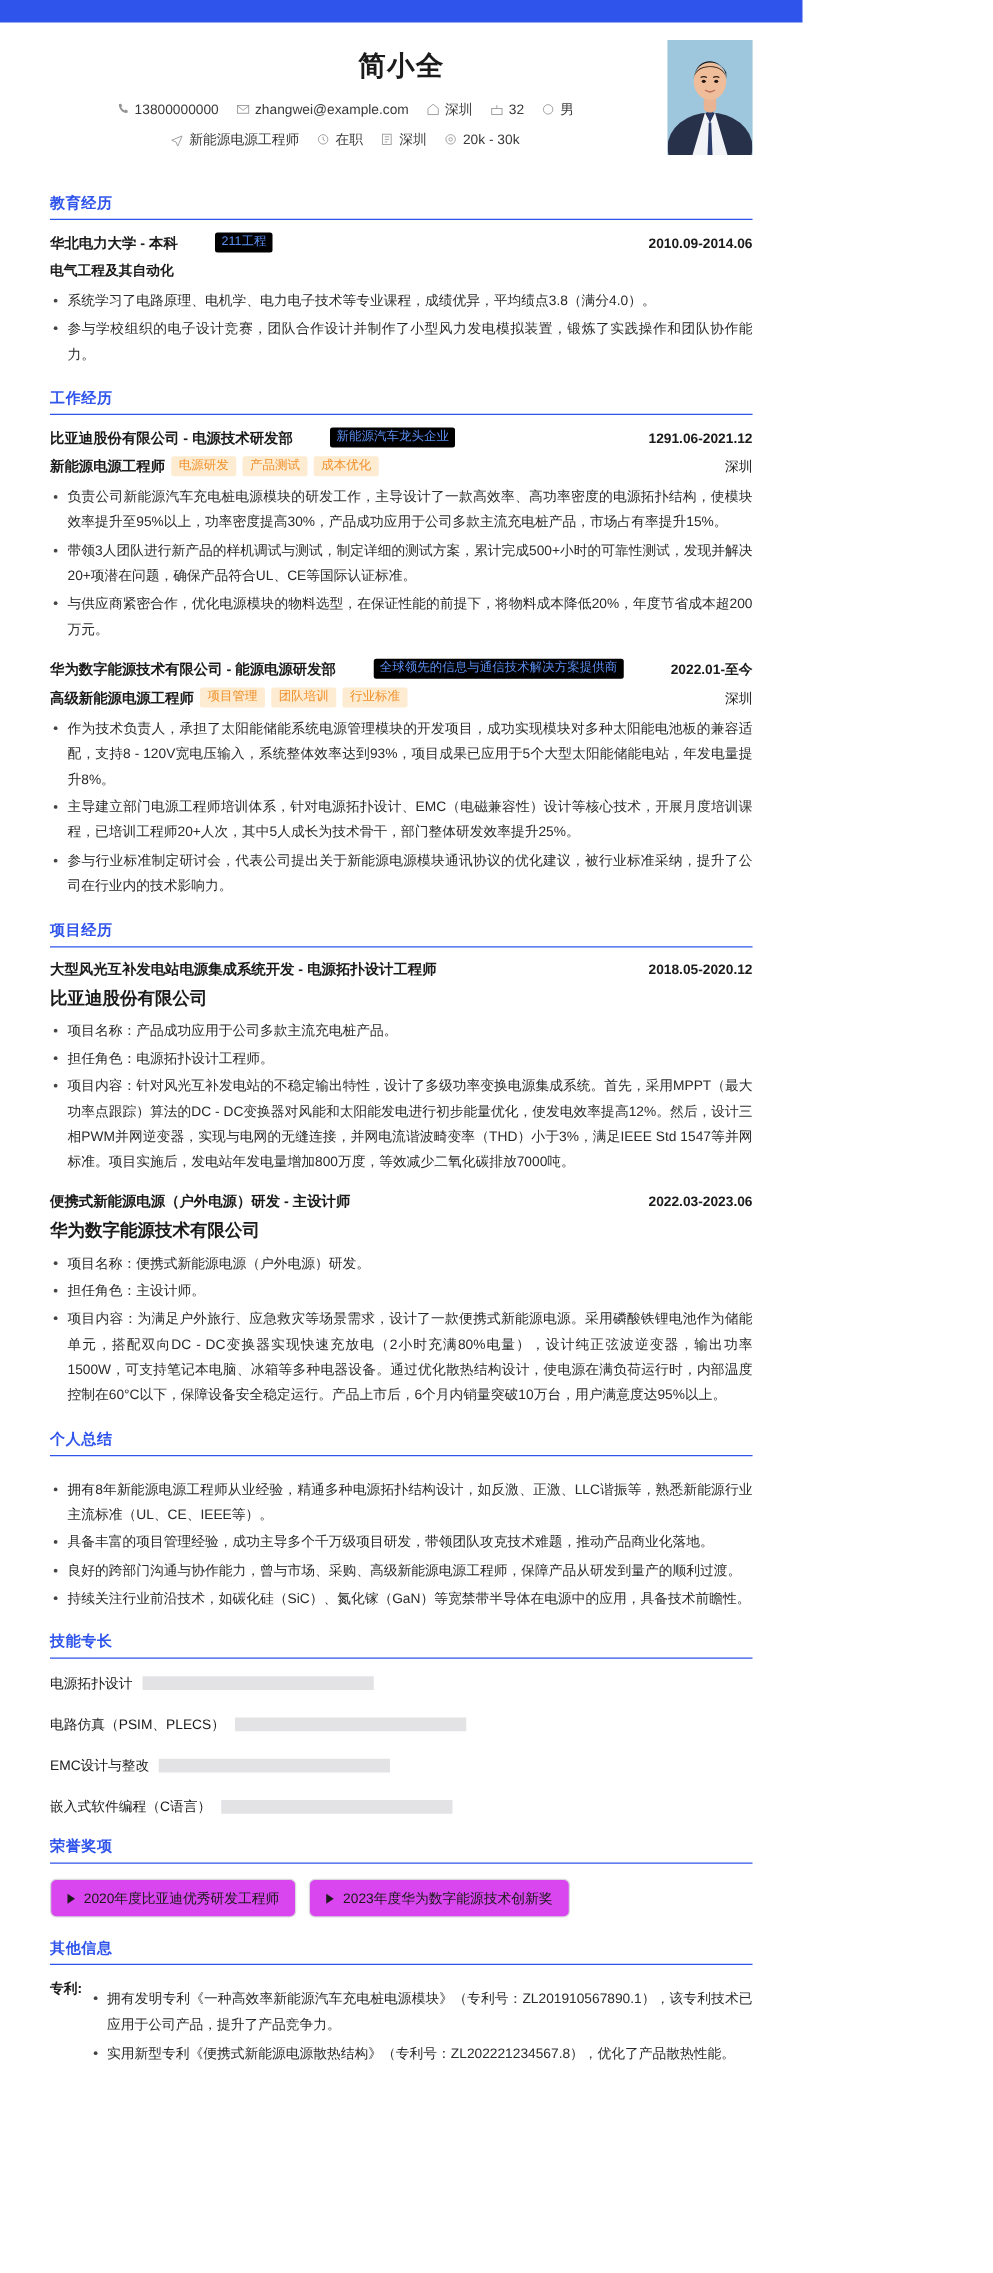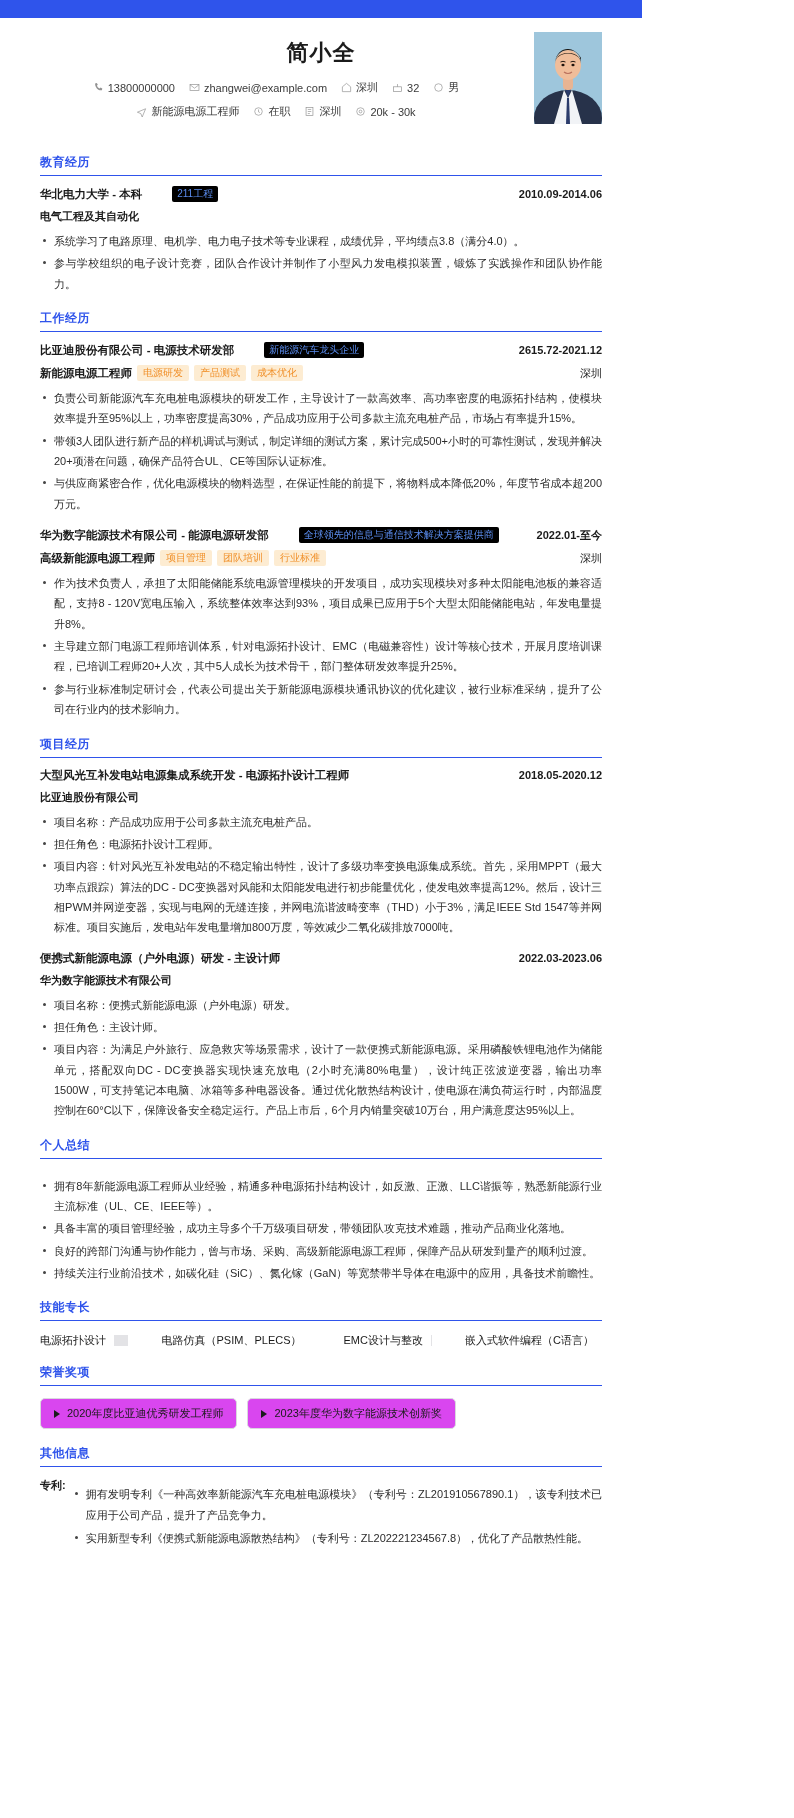--- a/index.html
+++ b/index.html
@@ -89,21 +89,21 @@
   .tag-orange {
     display: inline-block;
     background: #fdecd2;
     color: #f0902a;
     font-size: 10px;
     padding: 1px 6px;
     border-radius: 2px;
     line-height: 1.4;
   }
   .subline { font-size: 11px; font-weight: bold; color: #1b1b1b; margin-top: 7px; }
-  .plainline { font-size: 11px; font-weight: bold; color: #1b1b1b; margin-top: 7px; font-family: Liberation Mono, monospace; }
+  .plainline { font-size: 14px; font-weight: bold; color: #1b1b1b; margin-top: 7px; font-family: Liberation Mono, monospace; }
 
   ul.bullets { list-style: none; margin: 7px 0 0 0; padding: 0; }
   ul.bullets > li {
     position: relative;
     padding-left: 14px;
     font-size: 11px;
     line-height: 1.85;
     color: #2b2b2b;
     margin-bottom: 2px;
     text-align: justify;
@@ -114,21 +114,21 @@
     left: 3px;
     top: 8px;
     width: 3px; height: 3px;
     background: #444;
     border-radius: 50%;
   }
 
   
   .skills-grid {
     display: grid;
-    grid-template-columns: 1fr 1fr 1fr 1fr;
+    grid-template-columns: 1fr;
     gap: 18px 34px;
     padding-top: 12px;
   }
   .skill { display: flex; align-items: center; gap: 8px; }
   .skill-name { font-size: 11px; color: #1b1b1b; white-space: nowrap; }
   .skill-track {
     position: relative;
     flex: 1;
     height: 11px;
     background: #e3e3e6;
@@ -299,21 +299,21 @@
   <div class="section">
     <div class="sec-title">工作经历</div>
     <div class="sec-body">
 
       <div class="entry">
         <div class="row-line">
           <div class="row-left">
             <span class="org">比亚迪股份有限公司 - 电源技术研发部</span>
             <span class="tag-blue">新能源汽车龙头企业</span>
           </div>
-          <div class="date">2615.72-2021.12</div>
+          <div class="date">1291.06-2021.12</div>
         </div>
         <div class="row-line" style="margin-top:7px;">
           <div class="row-left">
             <span class="org">新能源电源工程师</span>
             <span class="tag-orange">电源研发</span>
             <span class="tag-orange">产品测试</span>
             <span class="tag-orange">成本优化</span>
           </div>
           <div class="loc">深圳</div>
         </div>

